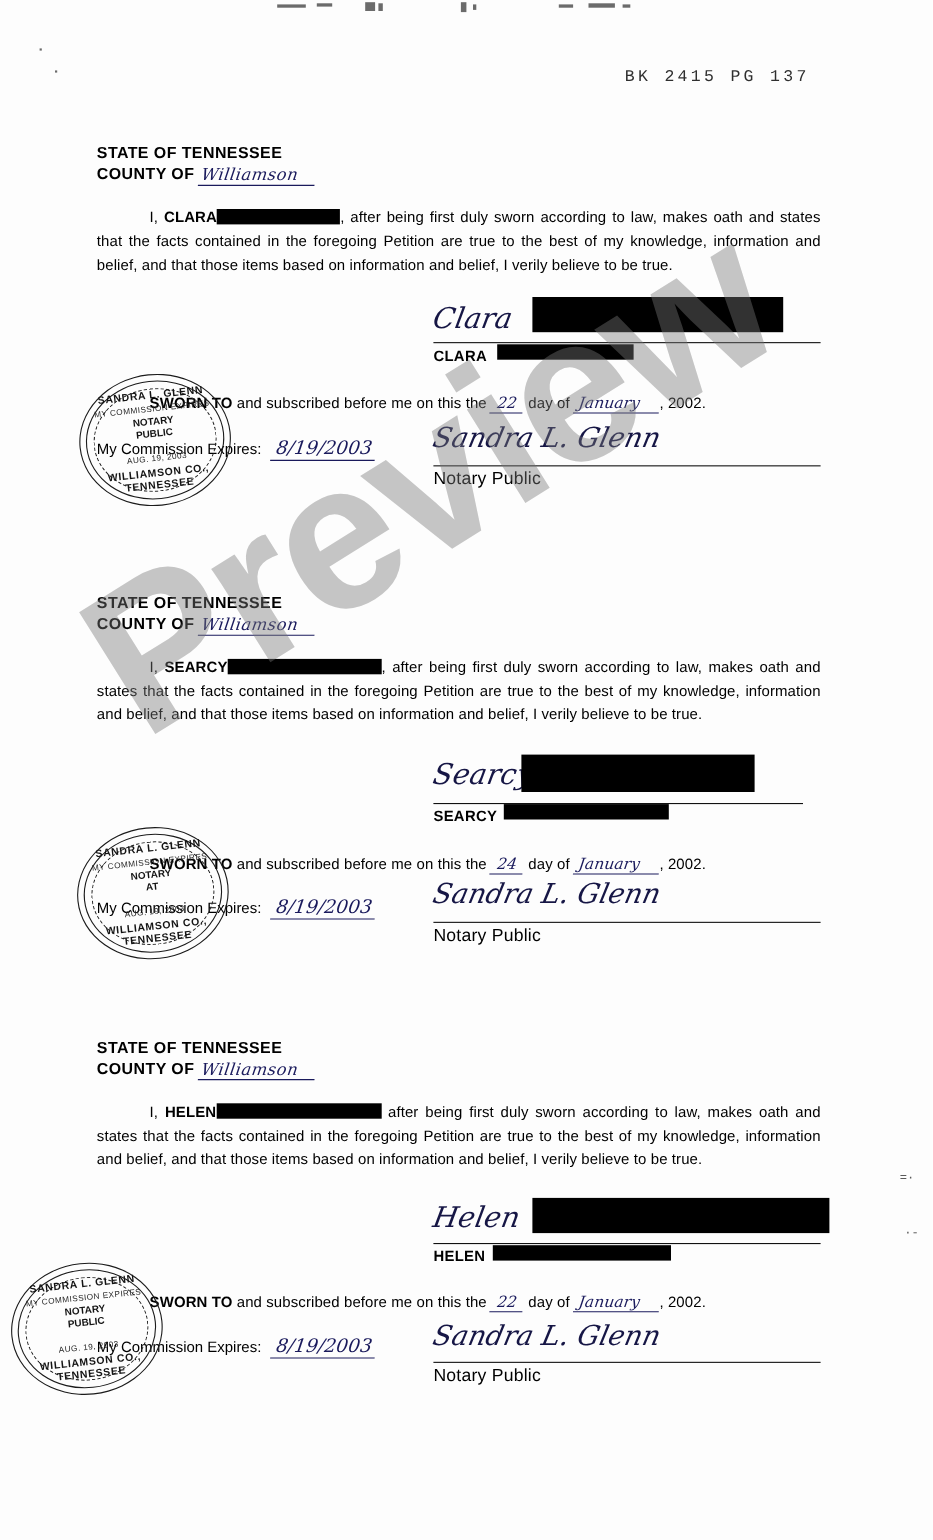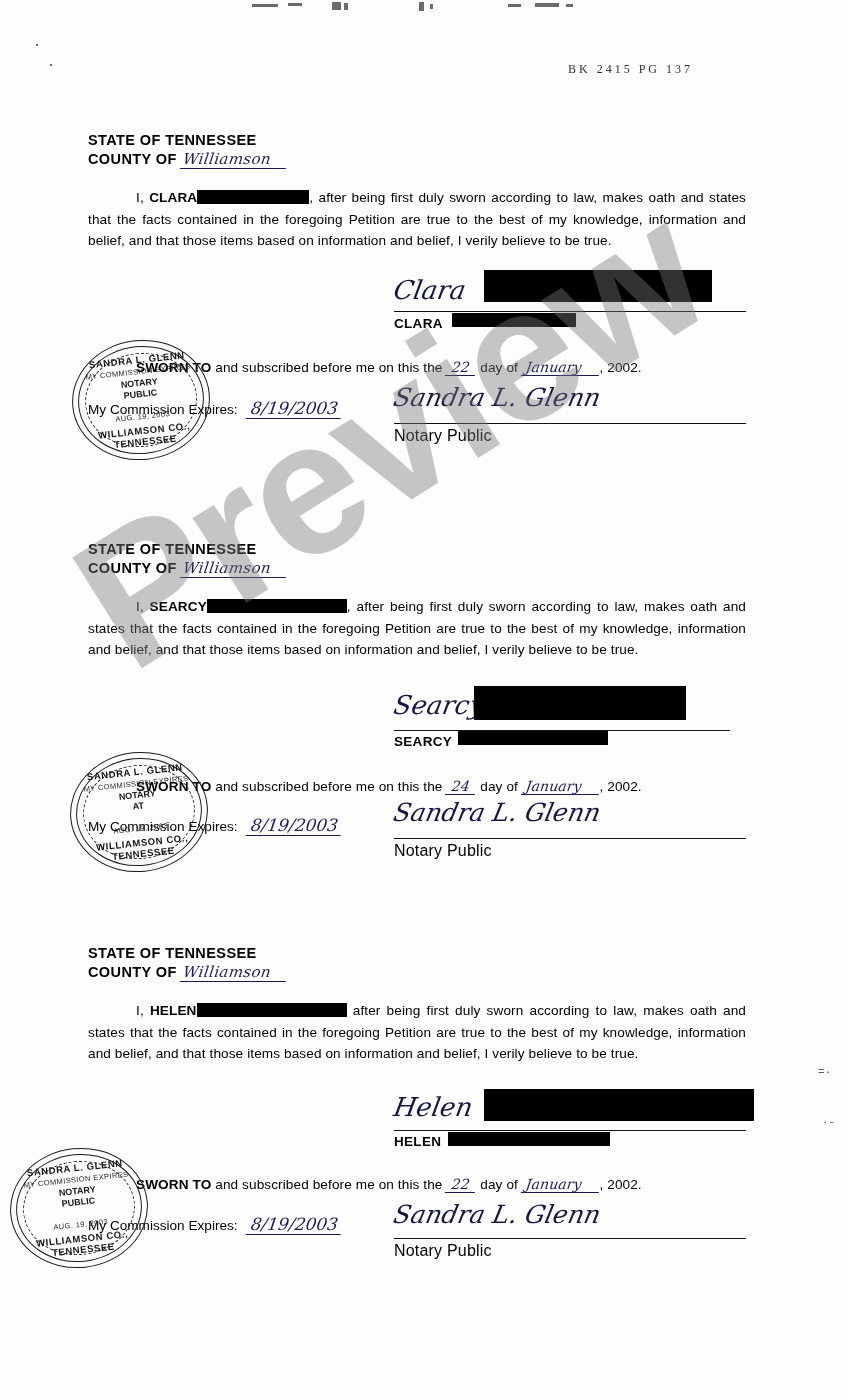--- a/index.html
+++ b/index.html
@@ -26,22 +26,22 @@
   .scan-mark {
     position: absolute;
     background: #3a3a3a;
     opacity: 0.75;
   }
 
   .bk-line {
     position: absolute;
     top: 62px;
     left: 568px;
-    font-family: Liberation Serif, serif;
-    font-size: 12px;
+    font-family: Liberation Mono, monospace;
+    font-size: 15px;
     letter-spacing: 3px;
     color: #2f2f2f;
   }
 
   .block {
     position: absolute;
     left: 88px;
     width: 658px;
     margin-top: 16px;
   }

